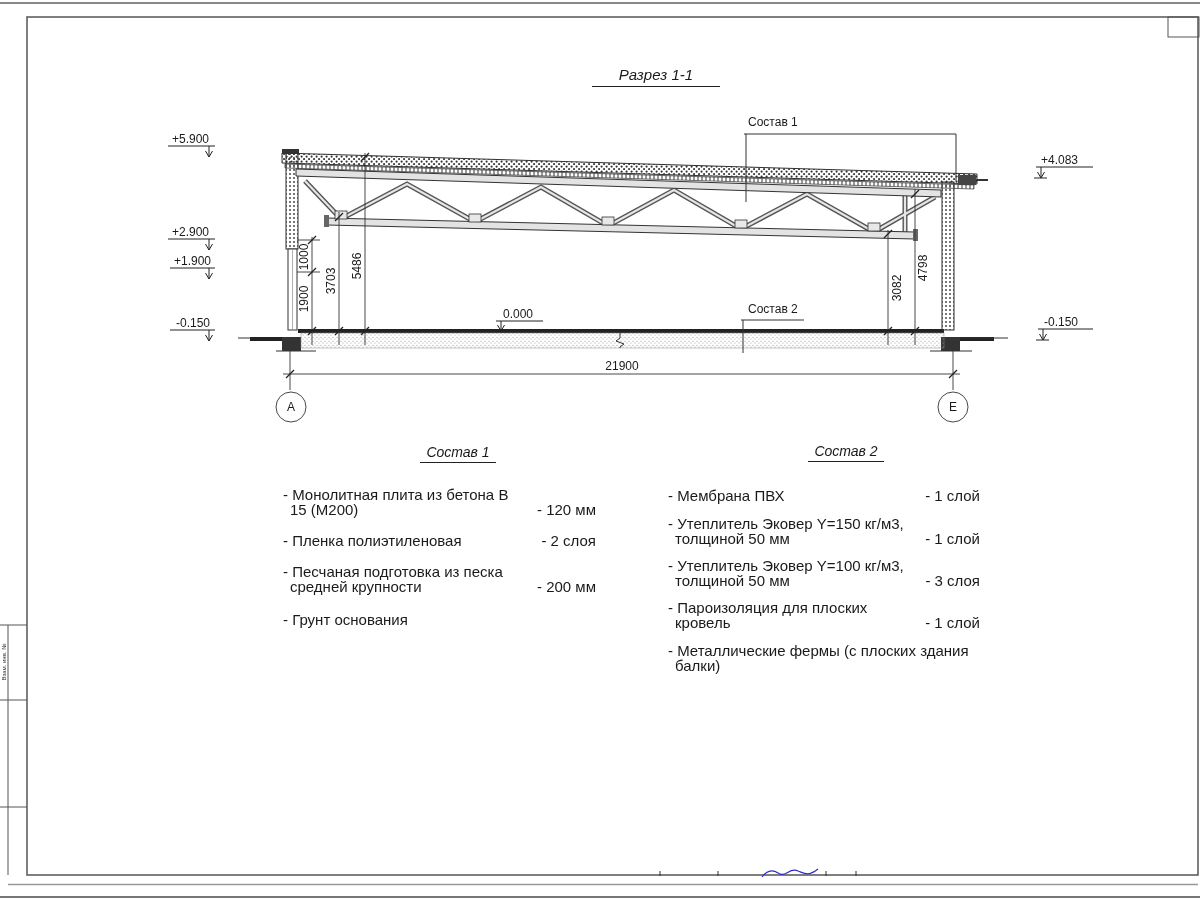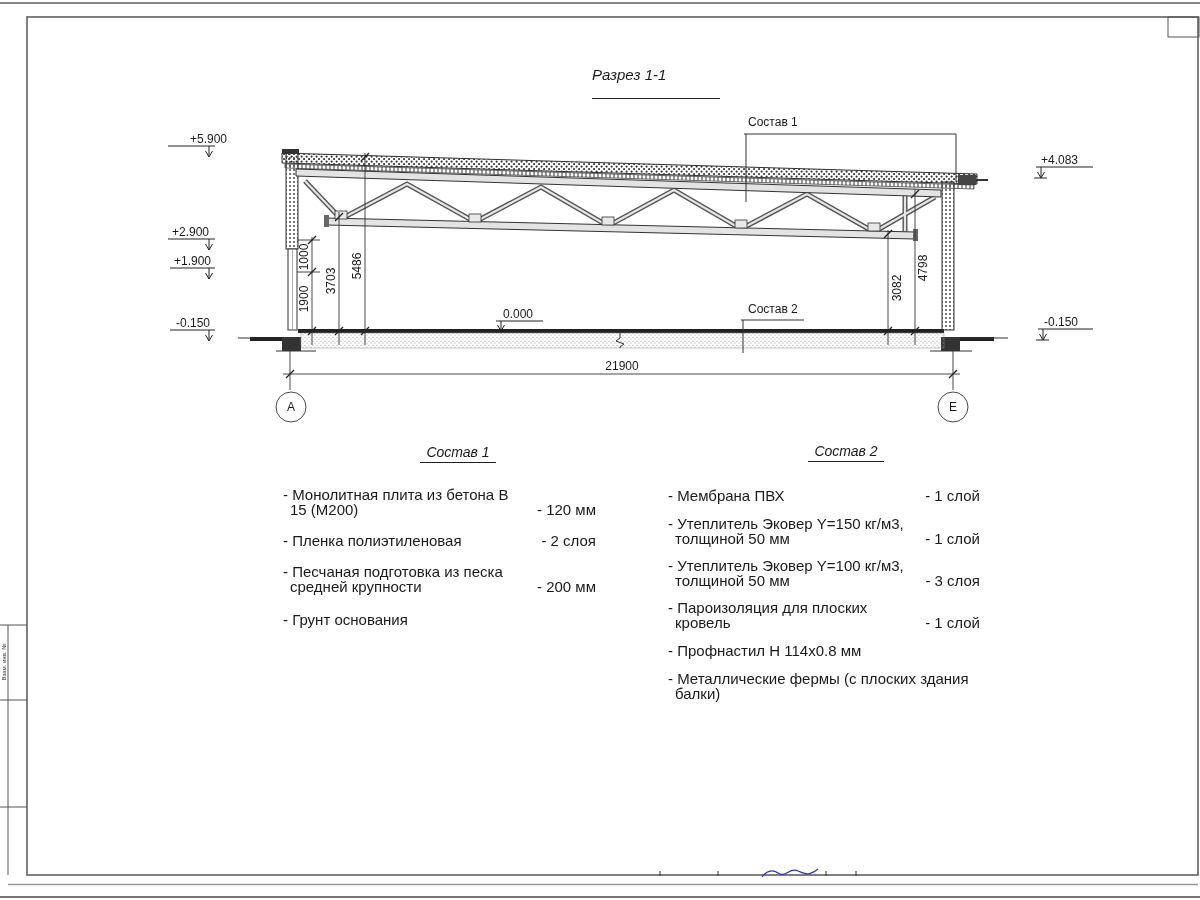--- a/index.html
+++ b/index.html
@@ -2,22 +2,22 @@
 <html><head>
 <meta charset="utf-8">
 <style>
   html,body{margin:0;padding:0;background:#fff;}
   #sheet{position:relative;width:1200px;height:900px;background:#ffffff;overflow:hidden;
          font-family:"Liberation Sans",sans-serif;color:#1a1a1a;}
   #linework{position:absolute;left:0;top:0;width:1200px;height:900px;}
   .txt{position:absolute;white-space:pre;font-size:12px;color:#1a1a1a;}
   .vtext{position:absolute;white-space:nowrap;font-size:12px;color:#1a1a1a;
          transform:translate(-50%,-50%) rotate(-90deg);}
-  .title{font-size:15px;font-style:italic;
-         border-bottom:1.5px solid #222;padding-bottom:15px;}
+  .title{font-size:15px;font-style:italic;text-align:center;
+         border-bottom:1.5px solid #222;padding-bottom:3px;}
   .subhead{font-size:14px;font-style:italic;text-align:center;
            border-bottom:1.2px solid #222;padding-bottom:2px;}
   .dim{font-size:12px;}
   .axis-letter{font-size:12px;text-align:center;}
   .mat-list{position:absolute;font-size:15px;line-height:15px;}
   .mat-row{display:flex;justify-content:space-between;align-items:flex-end;}
   .mat-name{white-space:pre-line;padding-left:7px;text-indent:-7px;}
   .mat-val{white-space:nowrap;padding-left:8px;text-align:center;}
   .side-label{font-size:6px;color:#333;}
 </style>
@@ -148,21 +148,21 @@
       <circle cx="291" cy="407" r="15" stroke="#333" fill="#fff"></circle>
       <circle cx="953" cy="407" r="15" stroke="#333" fill="#fff"></circle>
     </g>
   </svg>
 
   <div class="txt title" style="left:592px;top:66px;width:128px;">Разрез 1-1</div>
 
   <div class="txt" style="left:748px;top:115px;">Состав 1</div>
   <div class="txt" style="left:748px;top:302px;">Состав 2</div>
 
-  <div class="txt dim" style="left:172px;top:132px;margin-left:18px;">+5.900</div>
+  <div class="txt dim" style="left:172px;top:132px;">+5.900</div>
   <div class="txt dim" style="left:172px;top:225px;">+2.900</div>
   <div class="txt dim" style="left:174px;top:254px;">+1.900</div>
   <div class="txt dim" style="left:176px;top:316px;">-0.150</div>
   <div class="txt dim" style="left:1041px;top:153px;">+4.083</div>
   <div class="txt dim" style="left:1044px;top:315px;">-0.150</div>
   <div class="txt dim" style="left:503px;top:307px;">0.000</div>
 
   <div class="txt dim" style="left:590px;top:359px;width:64px;text-align:center;">21900</div>
   <div class="vtext dim" style="left:304px;top:257px;">1000</div>
   <div class="vtext dim" style="left:304px;top:299px;">1900</div>
@@ -208,24 +208,20 @@
     </div>
     <div class="mat-row" style="margin-bottom:12px;">
       <span class="mat-name">- Утеплитель Эковер Y=100 кг/м3,
 толщиной 50 мм</span>
       <span class="mat-val">- 3 слоя</span>
     </div>
     <div class="mat-row" style="margin-bottom:13px;">
       <span class="mat-name">- Пароизоляция для плоских кровель</span>
       <span class="mat-val">- 1 слой</span>
     </div>
-    <div class="mat-row" style="margin-bottom:13px;">
-      <span class="mat-name">- Профнастил Н 114х0.8 мм</span>
-      <span class="mat-val"></span>
-    </div>
     <div class="mat-row">
       <span class="mat-name">- Металлические фермы (с плоских здания балки)</span>
       <span class="mat-val"></span>
     </div>
   </div>
 
   <div class="vtext side-label" style="left:4px;top:662px;">Взам. инв. №</div>
 
 </div>
 

